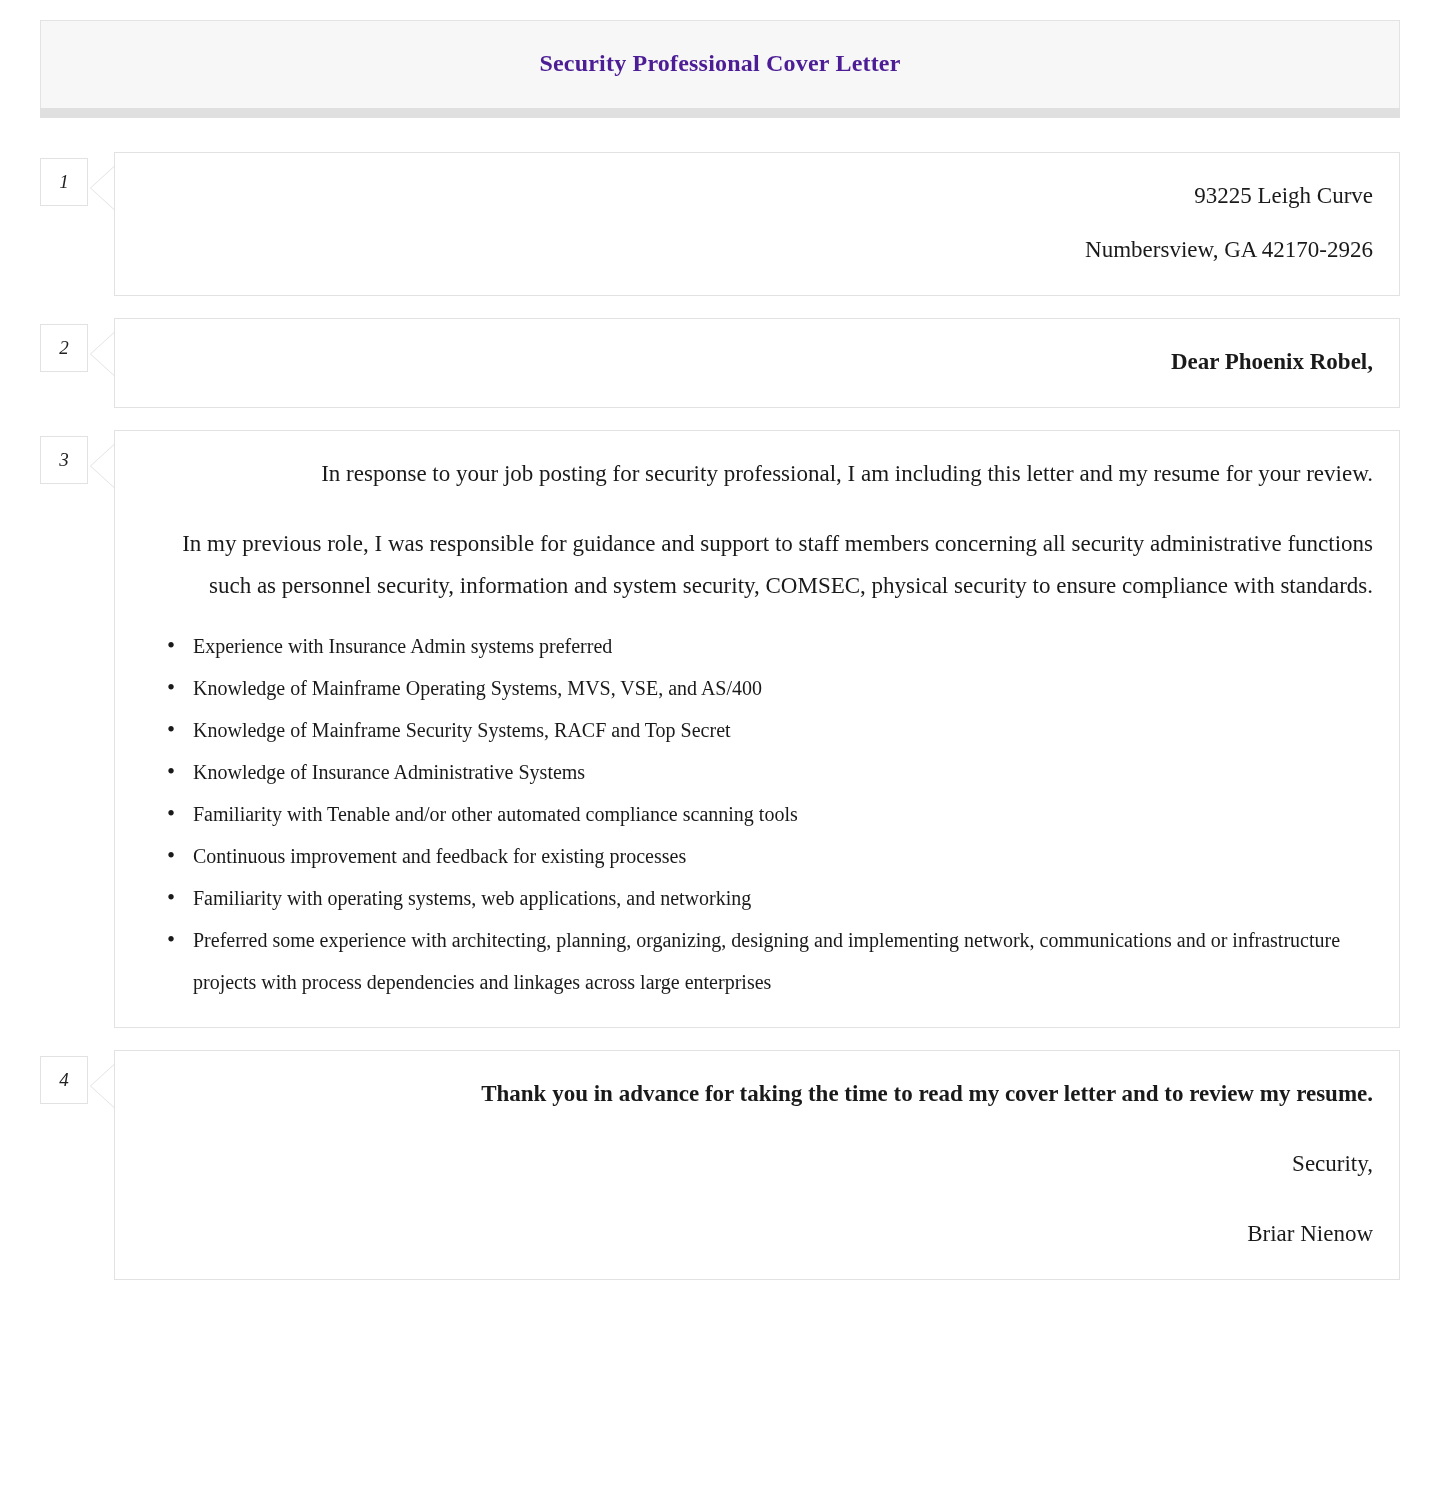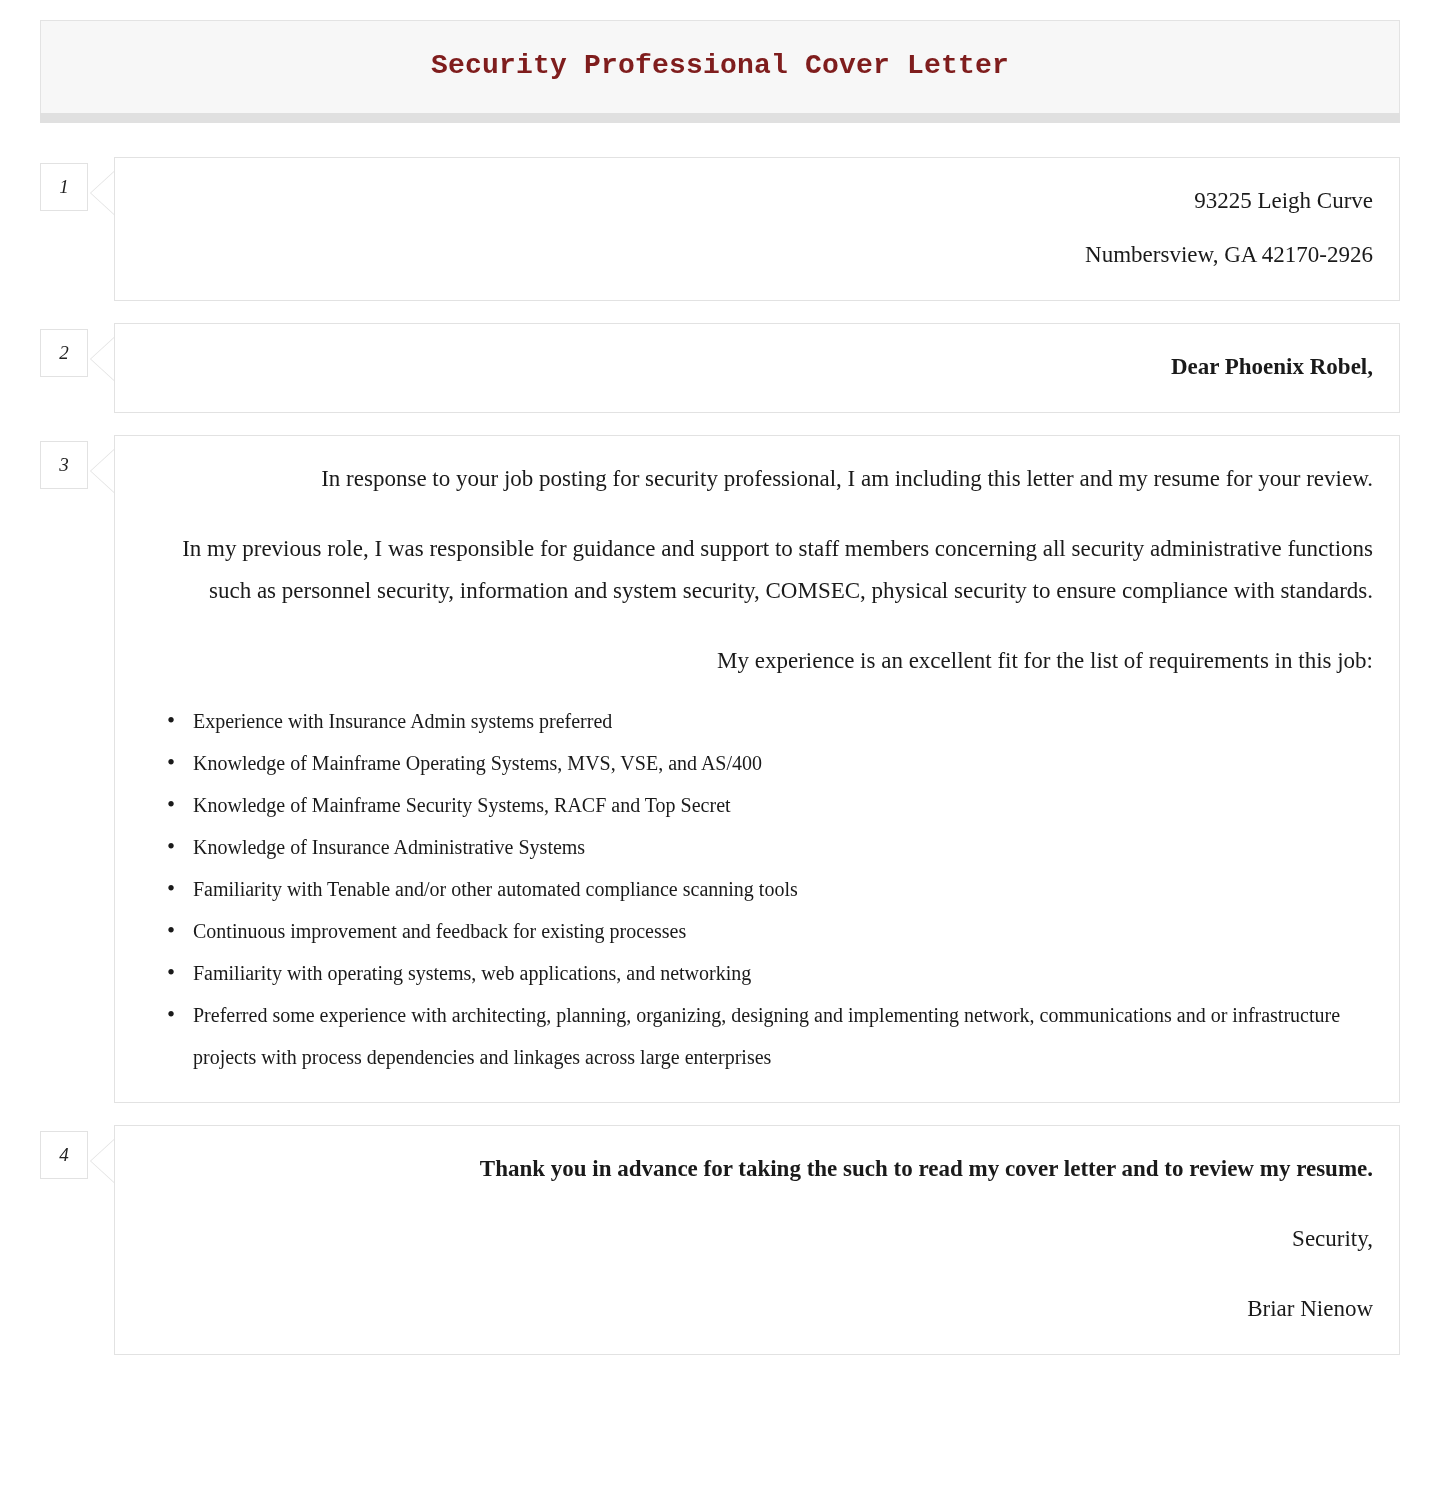--- a/index.html
+++ b/index.html
@@ -23,25 +23,25 @@
 
   
   .doc-header {
     background: #f7f7f7;
     border: 1px solid #e3e3e3;
     border-bottom: none;
     padding: 28px 20px 30px 20px;
     text-align: center;
   }
   .doc-header-title {
-    font-family: Liberation Mono, monospace;
-    font-size: 28px;
+    font-family: Liberation Serif, serif;
+    font-size: 24px;
     font-weight: bold;
     letter-spacing: 0.2px;
-    color: #7f1d1d;
+    color: #4c1d95;
     line-height: 1.2;
   }
   .doc-header-rule {
     height: 10px;
     background: #e0e0e0;
     border-left: 1px solid #e0e0e0;
     border-right: 1px solid #e0e0e0;
     margin-bottom: 34px;
   }
 
@@ -170,37 +170,36 @@
       <p class="strong-line">Dear Phoenix Robel,</p>
     </div>
   </div>
 
   <div class="block">
     <div class="block-badge">3</div>
     <div class="block-notch"></div>
     <div class="block-body">
       <p>In response to your job posting for security professional, I am including this letter and my resume for your review.</p>
       <p>In my previous role, I was responsible for guidance and support to staff members concerning all security administrative functions such as personnel security, information and system security, COMSEC, physical security to ensure compliance with standards.</p>
-      <p>My experience is an excellent fit for the list of requirements in this job:</p>
       <ul class="req-list">
         <li>Experience with Insurance Admin systems preferred</li>
         <li>Knowledge of Mainframe Operating Systems, MVS, VSE, and AS/400</li>
         <li>Knowledge of Mainframe Security Systems, RACF and Top Secret</li>
         <li>Knowledge of Insurance Administrative Systems</li>
         <li>Familiarity with Tenable and/or other automated compliance scanning tools</li>
         <li>Continuous improvement and feedback for existing processes</li>
         <li>Familiarity with operating systems, web applications, and networking</li>
         <li>Preferred some experience with architecting, planning, organizing, designing and implementing network, communications and or infrastructure projects with process dependencies and linkages across large enterprises</li>
       </ul>
     </div>
   </div>
 
   <div class="block">
     <div class="block-badge">4</div>
     <div class="block-notch"></div>
     <div class="block-body">
-      <p class="strong-line">Thank you in advance for taking the such to read my cover letter and to review my resume.</p>
+      <p class="strong-line">Thank you in advance for taking the time to read my cover letter and to review my resume.</p>
       <p class="sig-gap">Security,</p>
       <p class="sig-gap">Briar Nienow</p>
     </div>
   </div>
 
 </div>
 
 </body></html>

